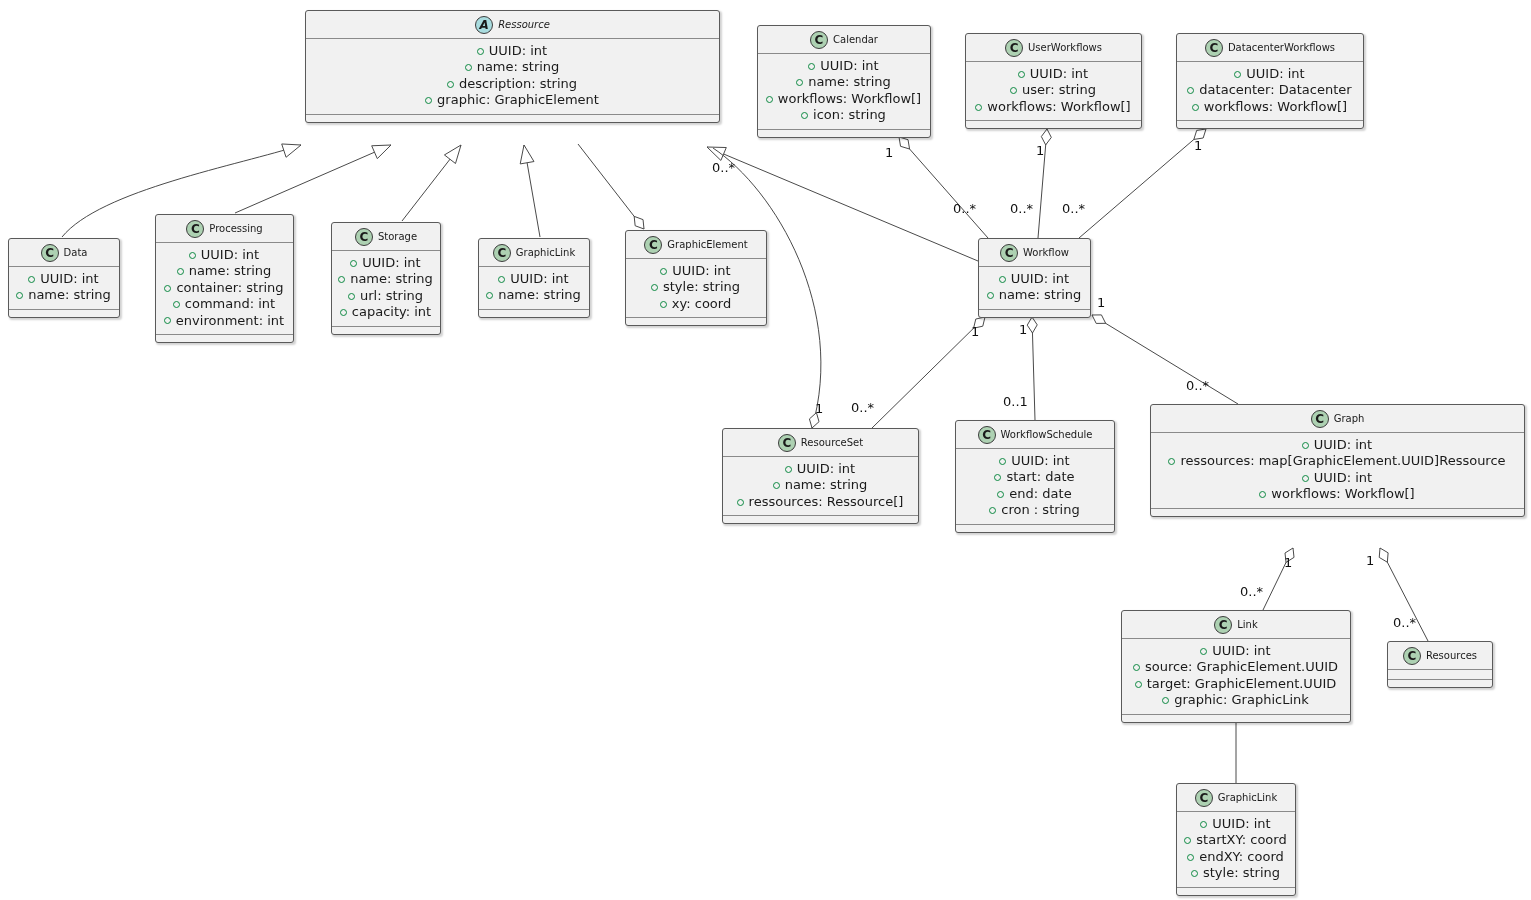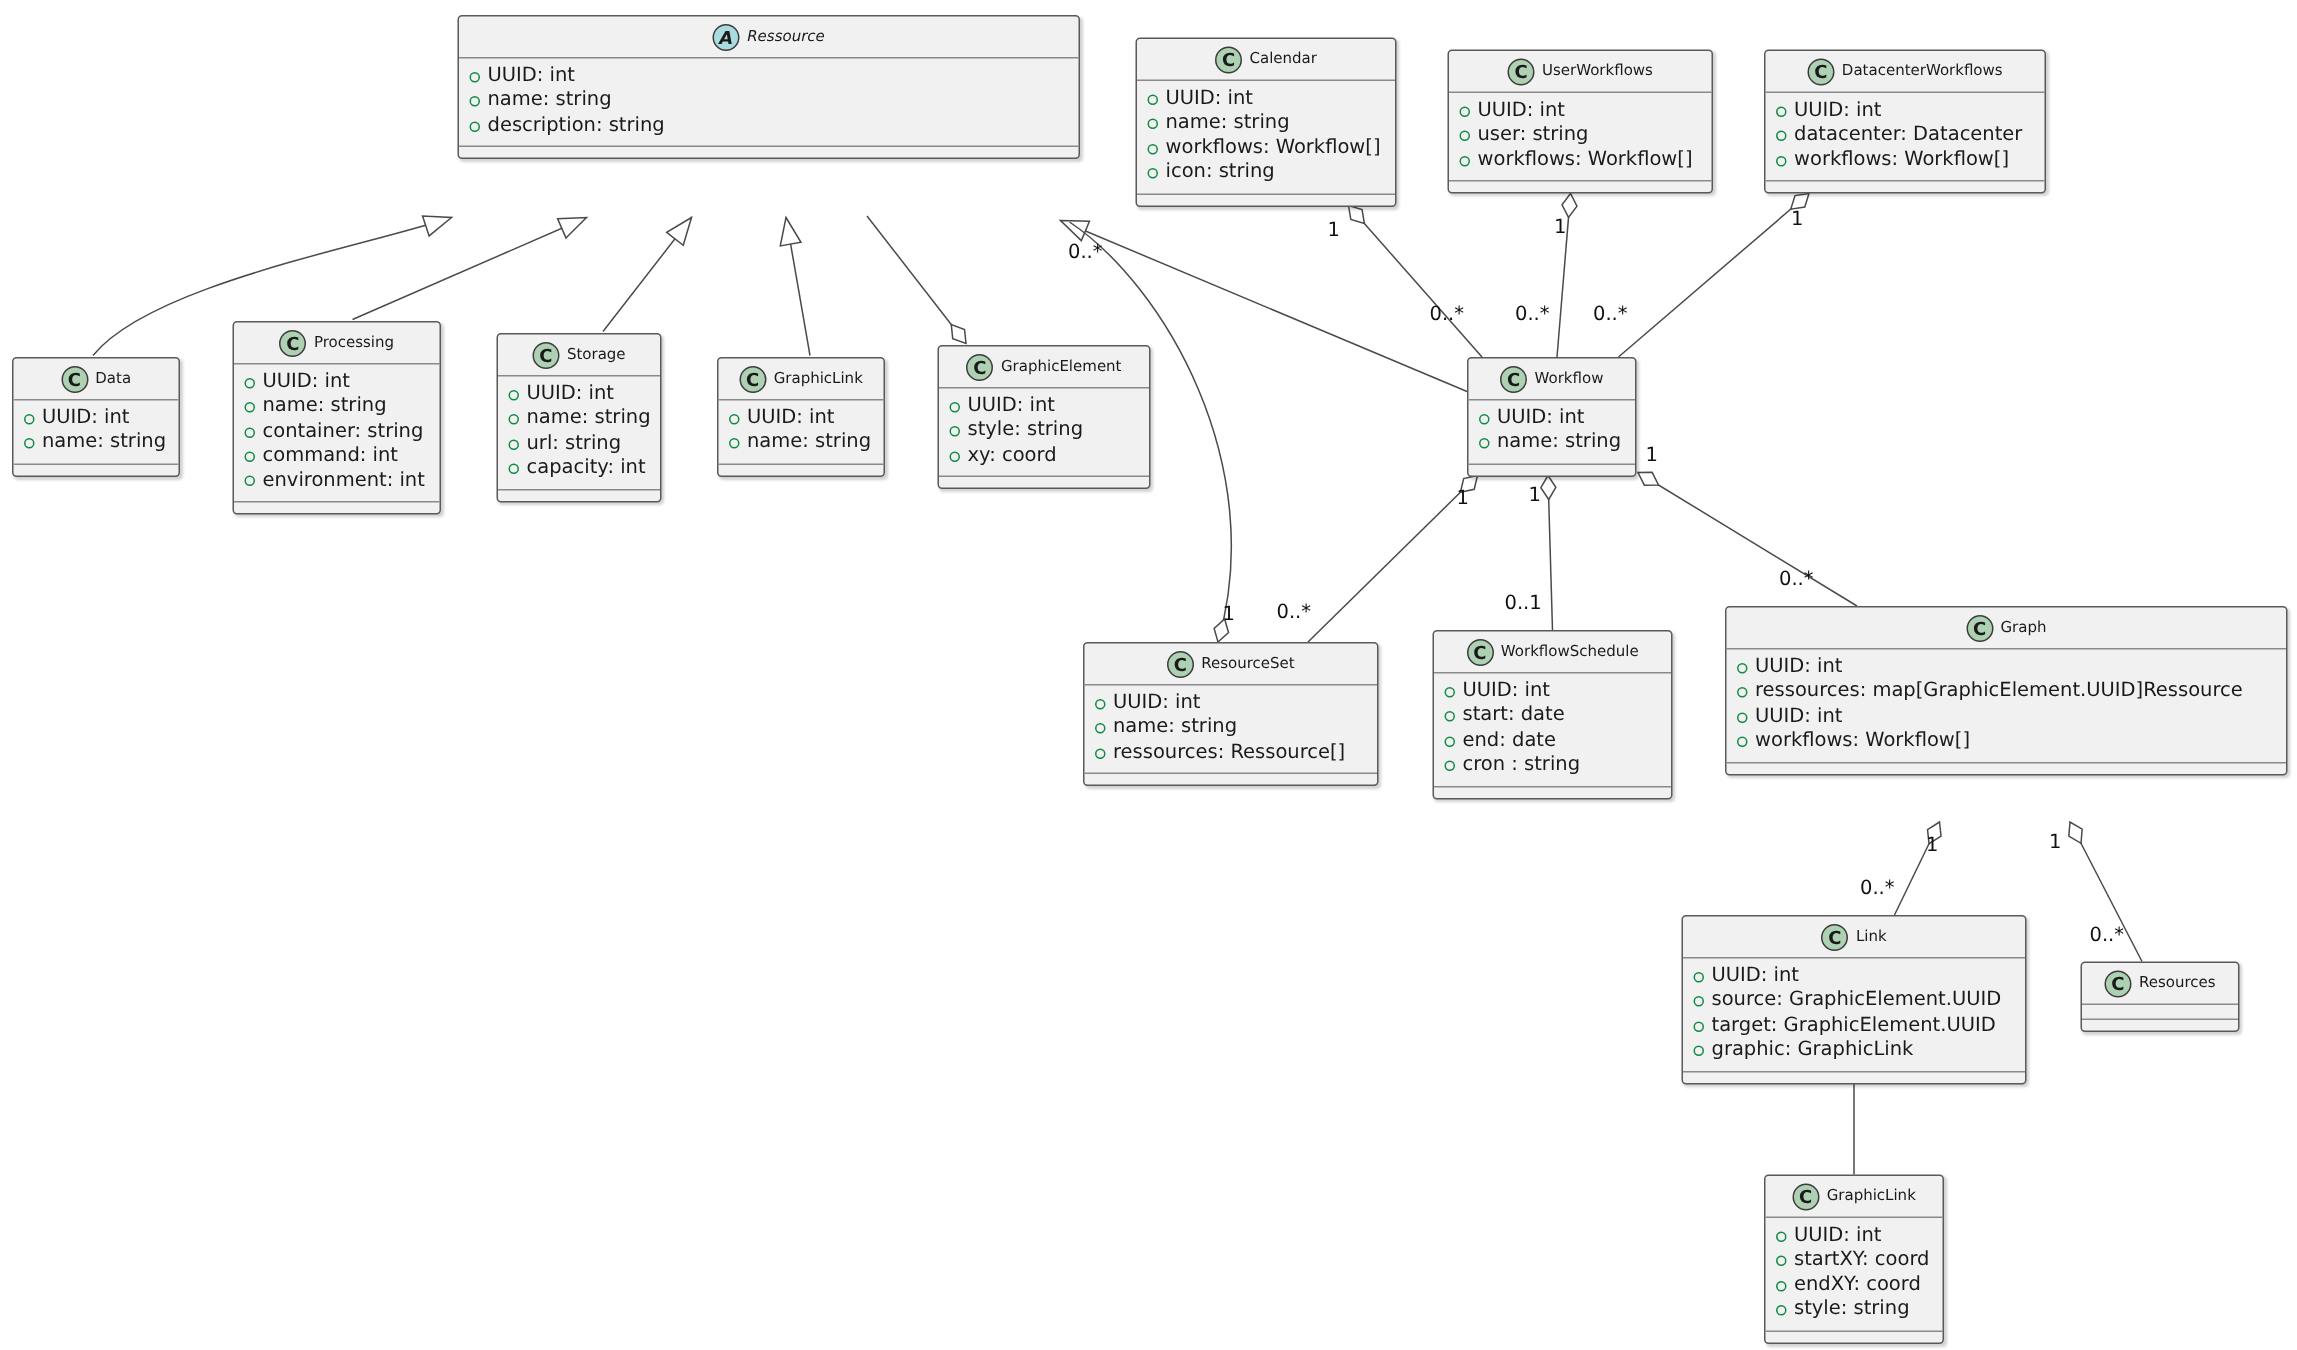--- a/index.html
+++ b/index.html
@@ -55,20 +55,21 @@
   .uml-attrs {
     padding: 4px 8px 5px 7px;
     min-height: 9px;
   }
   .attr {
     display: flex;
     align-items: center;
     gap: 5px;
     line-height: 16.4px;
     white-space: nowrap;
+    justify-content: center;
   }
   .dot {
     width: 7px; height: 7px;
     border: 1.4px solid #0E8A43;
     border-radius: 50%;
     flex: 0 0 auto;
   }
   .uml-footer {
     height: 8px;
     border-top: 1px solid #8a8a8a;
@@ -144,20 +145,24 @@
             <span class="attr-text">UUID: int</span>
           </div>
           <div class="attr">
             <span class="dot"></span>
             <span class="attr-text">name: string</span>
           </div>
           <div class="attr">
             <span class="dot"></span>
             <span class="attr-text">description: string</span>
           </div>
+          <div class="attr">
+            <span class="dot"></span>
+            <span class="attr-text">graphic: GraphicElement</span>
+          </div>
         </div>
         <div class="uml-footer"></div>
       </div>
       <div class="uml-class" style="left: 757px; top: 25px; width: 174px;">
         <div class="uml-header">
           <span class="spot spot-class">C</span>
           <span class="cname">Calendar</span>
         </div>
         <div class="uml-attrs">
           <div class="attr">

